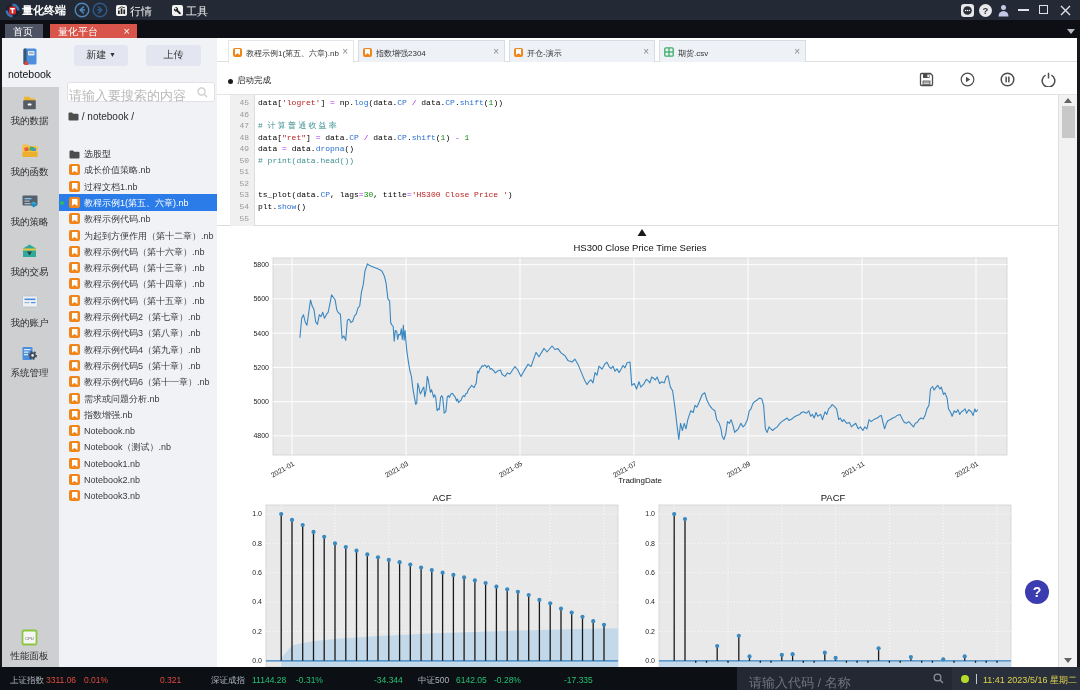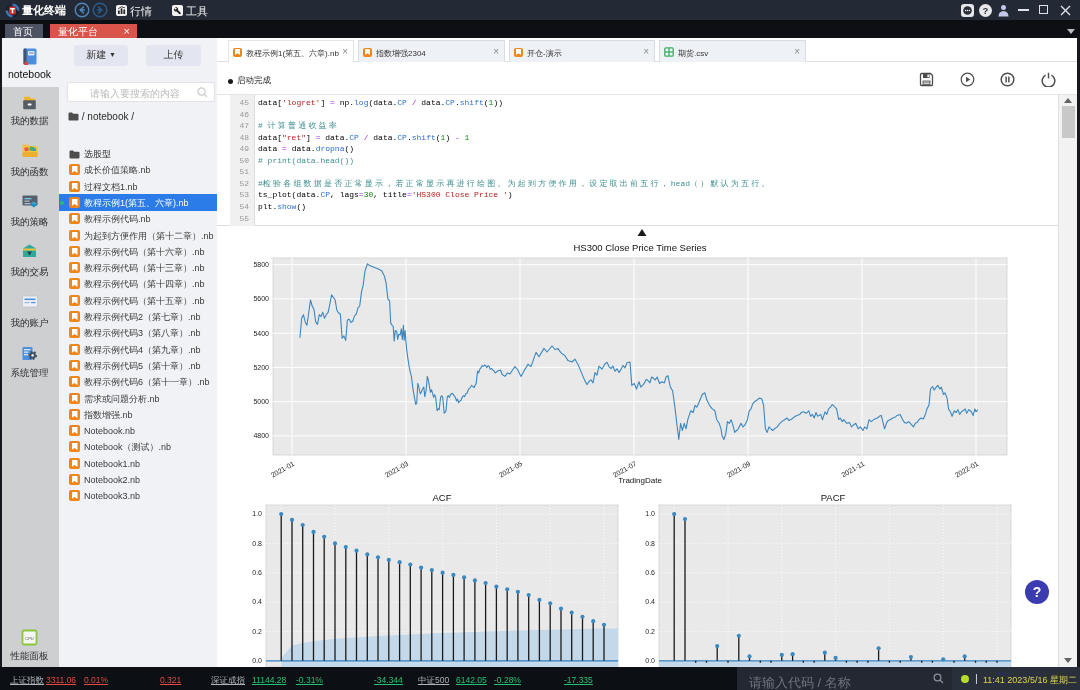--- a/index.html
+++ b/index.html
@@ -10,21 +10,21 @@
 .apptabs { position:absolute; left:0; top:20px; width:1080px; height:18px; background:#0d0f14; }
 .atab { position:absolute; top:4px; height:14px; font-size:10px; color:#fff; padding:1px 8px 0 8px; }
 .tabarrow { position:absolute; left:1067px; top:29px; width:0; height:0; border-left:4px solid transparent; border-right:4px solid transparent; border-top:5px solid #b7bcc4; }
 .rail { position:absolute; left:0; top:38px; width:59px; height:629px; background:#cdcfd1; border-left:2px solid #16181e; }
 .railtop { position:absolute; left:2px; top:38px; width:57px; height:49px; background:#f1f2f6; }
 .ricon { position:absolute; left:0; width:59px; text-align:center; }
 .rlab { position:absolute; left:0; width:59px; text-align:center; font-size:9.5px; color:#2b2b2b; }
 .fpanel { position:absolute; left:59px; top:38px; width:158px; height:629px; background:#f1f2f6; overflow:hidden; }
 .btn { position:absolute; top:7px; height:21px; line-height:21px; background:#e3e6f0; border-radius:3px; font-size:10px; color:#333; text-align:center; line-height:20px; }
 .sbox { position:absolute; left:8px; top:44px; width:148px; height:20px; background:#fff; border:1px solid #e2e2e2; border-radius:3px; }
-.sbox span { position:absolute; left:22px; top:4px; font-size:10px; color:#b9b9b9; }
+.sbox span { position:absolute; left:1px; top:4px; font-size:13px; color:#b9b9b9; }
 .pathrow { position:absolute; left:9px; top:73px; font-size:10px; color:#2b2b2b; }
 .namehdr { position:absolute; left:0; top:88px; width:158px; height:19px; border-top:1px solid #e3e3e8; border-bottom:1px solid #e3e3e8; }
 .namehdr span { position:absolute; left:8px; top:4px; font-size:9px; color:#8c8c92; }
 .frow { position:absolute; left:0; width:158px; height:17px; padding-left:10px; white-space:nowrap; overflow:hidden; }
 .frow.sel { background:#2b7ce9; }
 .ftxt { font-size:9px; color:#3a3a3a; margin-left:4px; vertical-align:2px; }
 .gdot { position:absolute; left:1px; top:7px; width:4px; height:4px; border-radius:2px; background:#28c05e; }
 .nbic { display:inline-block; width:11px; height:11px; background:#f08519; border-radius:2px; position:relative; }
 .nbg { position:absolute; left:2.5px; top:2px; width:6px; height:7px; background:#fff; clip-path:polygon(0 0,100% 0,100% 100%,50% 70%,0 100%); }
 .nbic2 { display:inline-block; width:9px; height:9px; background:#f08519; border-radius:2px; position:relative; margin-top:2px; }
@@ -47,21 +47,21 @@
 .cl .o { color:#a625e8; }
 .cl .n { color:#0e8a0e; }
 .cl .b { color:#2a6fce; }
 .cl .c { color:#3f8f8f; }
 .cl .k { letter-spacing:2.2px; }
 .scrollbar { position:absolute; left:1058px; top:95px; width:19px; height:572px; background:#f2f2f3; border-left:1px solid #e0e0e0; }
 .sthumb { position:absolute; left:3px; top:11px; width:13px; height:32px; background:#c8c8c8; }
 .sarr { position:absolute; left:5px; width:0; height:0; border-left:4.5px solid transparent; border-right:4.5px solid transparent; }
 .rstrip { position:absolute; left:1077px; top:38px; width:3px; height:629px; background:#16181e; }
 .statusbar { position:absolute; left:0; top:667px; width:1080px; height:23px; background:#0c0f14; }
-.sb { position:absolute; top:7.5px; font-size:8.5px; white-space:nowrap;text-decoration:underline; }
+.sb { position:absolute; top:7.5px; font-size:8.5px; white-space:nowrap; }
 .sb.g { color:#aeb4bc; } .sb.r { color:#e14b41; } .sb.gr { color:#25c074; } .sb.w { color:#d4d8de;margin-top:33px; }
 .sbsearch { position:absolute; left:737px; top:667px; width:215px; height:23px; background:#232832; }
 .sbsearch span { position:absolute; left:12px; top:7px; font-size:13px; color:#6f757e; }
 .sbright { position:absolute; left:952px; top:667px; width:128px; height:23px; background:#2a303b; }
 .helpbtn { position:absolute; left:1025px; top:580px; width:24px; height:24px; border-radius:12px; background:#3b3cb0; color:#fff; font-size:14px; font-weight:bold; text-align:center; line-height:24px; }
 </style></head>
 <body>
 
 <div class="titlebar">
 <svg width="15" height="15" viewBox="0 0 15 15" style="position:absolute;left:5px;top:3px">
@@ -270,21 +270,20 @@
 <div class="lno" style="top:71.3px">51</div>
 <div class="lno" style="top:82.9px">52</div>
 <div class="lno" style="top:94.4px">53</div>
 <div class="lno" style="top:106.0px">54</div>
 <div class="lno" style="top:117.5px">55</div>
 <div class="cl" style="top:2.0px">data[<span class="s">'logret'</span>] <span class="o">=</span> np.<span class="b">log</span>(data.<span class="b">CP</span> <span class="o">/</span> data.<span class="b">CP</span>.<span class="b">shift</span>(<span class="n">1</span>))</div>
 <div class="cl" style="top:25.1px"><span class="c"># <span class="k">计算普通收益率</span></span></div>
 <div class="cl" style="top:36.7px">data[<span class="s">"ret"</span>] <span class="o">=</span> data.<span class="b">CP</span> <span class="o">/</span> data.<span class="b">CP</span>.<span class="b">shift</span>(<span class="n">1</span>) <span class="o">-</span> <span class="n">1</span></div>
 <div class="cl" style="top:48.2px">data <span class="o">=</span> data.<span class="b">dropna</span>()</div>
 <div class="cl" style="top:59.8px"><span class="c"># print(data.head())</span></div>
-<div class="cl" style="top:82.9px"><span class="c">#<span class="k">检验各组数据是否正常显示，若正常显示再进行绘图。为起到方便作用，设定取出前五行，</span>head<span class="k">（）默认为五行。</span></span></div>
 <div class="cl" style="top:94.4px">ts_plot(data.<span class="b">CP</span>, lags<span class="o">=</span><span class="n">30</span>, title<span class="o">=</span><span class="s">'HS300 Close Price '</span>)</div>
 <div class="cl" style="top:106.0px">plt.<span class="b">show</span>()</div>
 </div>
 
 <svg xmlns="http://www.w3.org/2000/svg" width="841" height="441" viewBox="0 0 841 441" style="position:absolute;left:217px;top:226px;">
 <path d="M 425.0,3.0 L 429.5,10.0 L 420.5,10.0 Z" fill="#1a1a1a"></path>
 <rect x="56" y="32" width="734" height="197" fill="#e9e9ea" stroke="#cfcfcf" stroke-width="0.8"></rect>
 <line x1="56" y1="38.7" x2="790" y2="38.7" stroke="#ffffff" stroke-width="1"></line>
 <line x1="56" y1="72.9" x2="790" y2="72.9" stroke="#ffffff" stroke-width="1"></line>
 <line x1="56" y1="107.2" x2="790" y2="107.2" stroke="#ffffff" stroke-width="1"></line>

